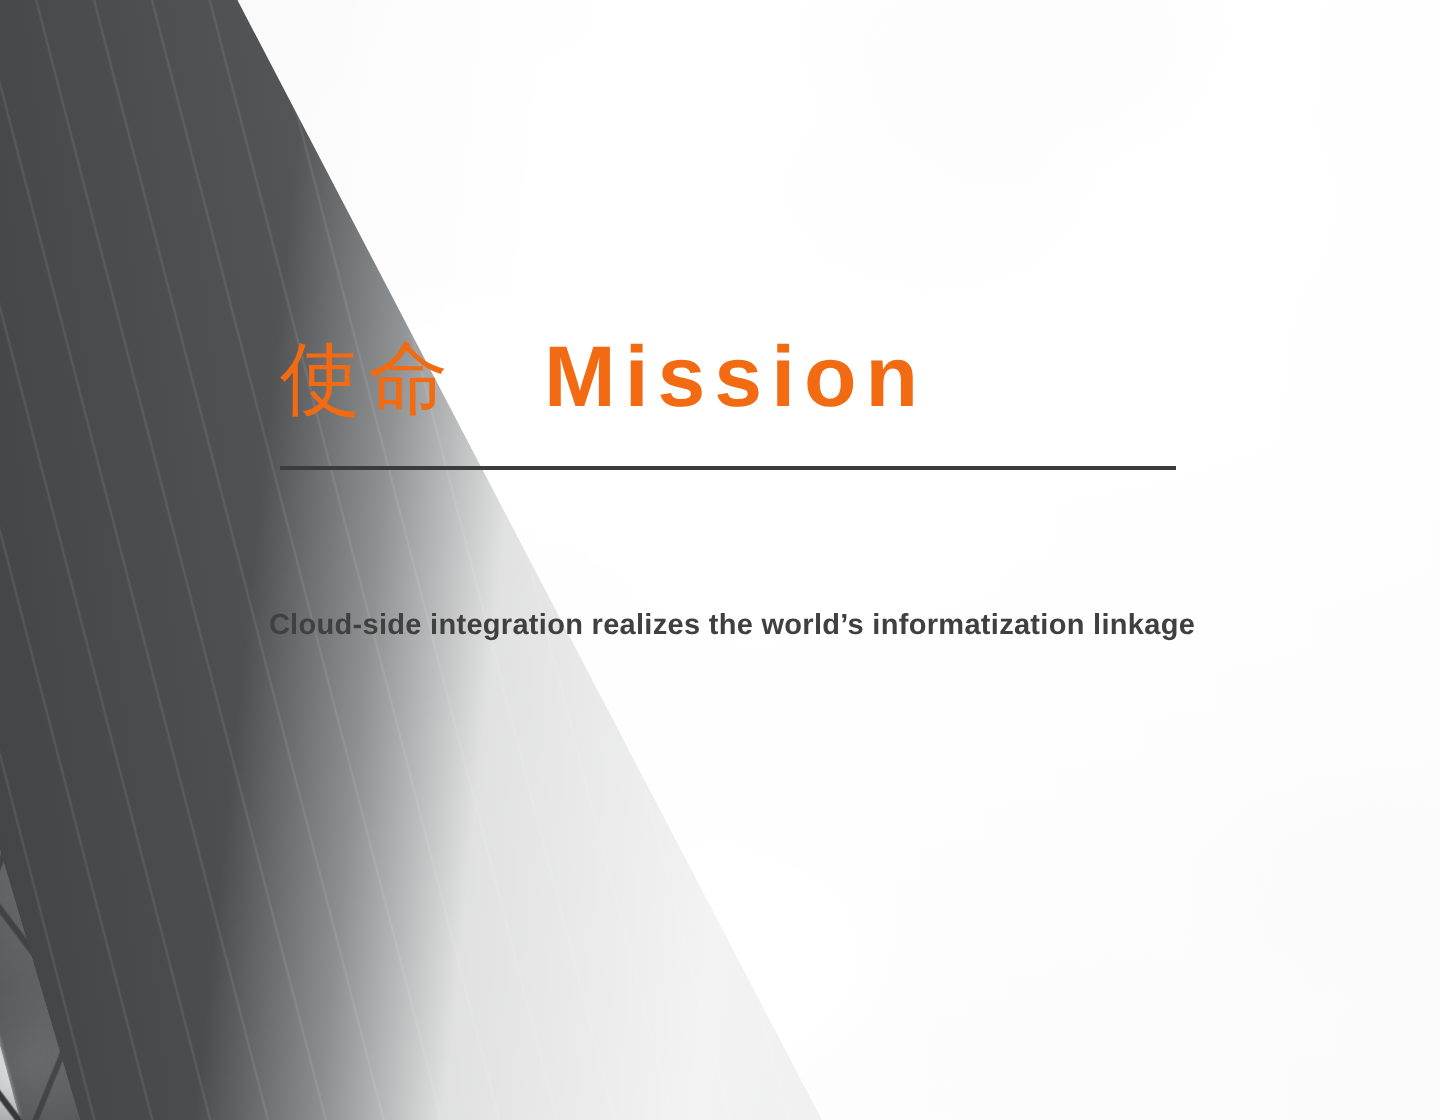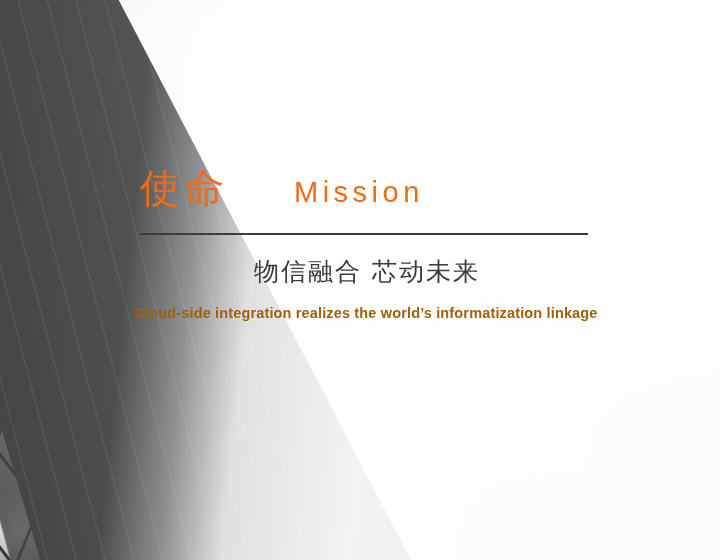--- a/index.html
+++ b/index.html
@@ -136,36 +136,36 @@
     position: absolute;
     inset: 0;
   }
 
   .heading-row {
     position: absolute;
     left: 140px;
     top: 168px;
     display: flex;
     align-items: baseline;
-    gap: 66px;
+    gap: 44px;
     white-space: nowrap;
   }
   .heading-cn {
     color: #F26A12;
     font-size: 40px;
     line-height: 1;
     letter-spacing: 4px;
     font-weight: 400;
     font-family: "DejaVu Sans", sans-serif;
   }
   .heading-en {
     color: #F26A12;
-    font-size: 29px;
+    font-size: 43px;
     line-height: 1;
-    font-weight: normal;
+    font-weight: bold;
     letter-spacing: 4.5px;
   }
 
   .divider {
     position: absolute;
     left: 140px;
     top: 233px;
     width: 448px;
     height: 0;
     border-top: 2px solid #3a3c3e;
@@ -184,21 +184,21 @@
     font-family: "DejaVu Sans", sans-serif;
     padding-left: 14px;
   }
 
   .tagline {
     position: absolute;
     left: 0;
     right: 0;
     top: 301px;
     text-align: center;
-    color: #a16207;
+    color: #404040;
     font-size: 14.5px;
     line-height: 24px;
     letter-spacing: 0.15px;
     font-weight: bold;
     padding-left: 12px;
   }
   .tagline-line { display: block; white-space: nowrap; }
 </style>
 </head>
 <body>
@@ -236,20 +236,19 @@
 
   <div class="content">
 
     <div class="heading-row">
       <span class="heading-cn">使命</span>
       <span class="heading-en">Mission</span>
     </div>
 
     <div class="divider"></div>
 
-    <div class="subtitle-cn">物信融合 芯动未来</div>
 
     <div class="tagline">
       <span class="tagline-line">Cloud-side integration realizes the world’s informatization linkage</span>
     </div>
 
   </div>
 </div>
 
 </body></html>

